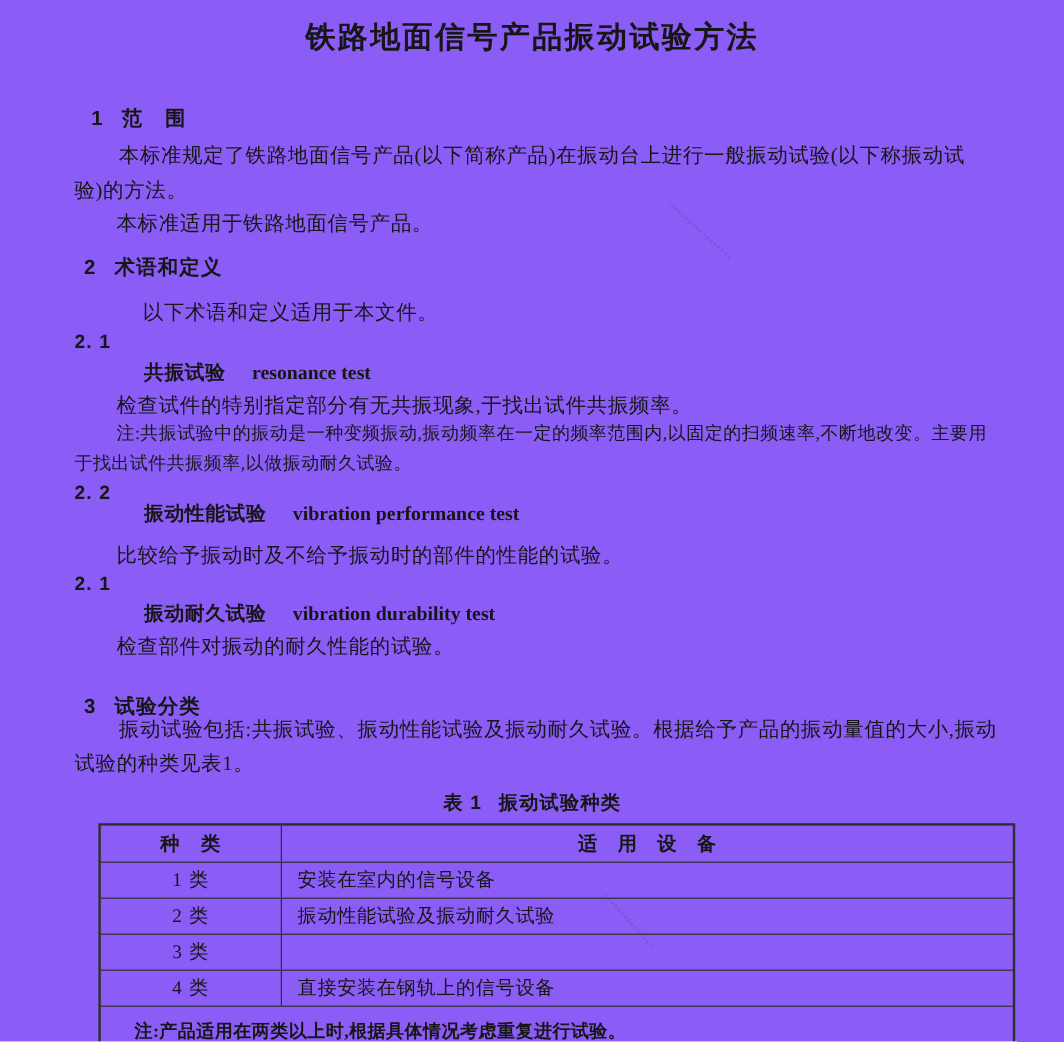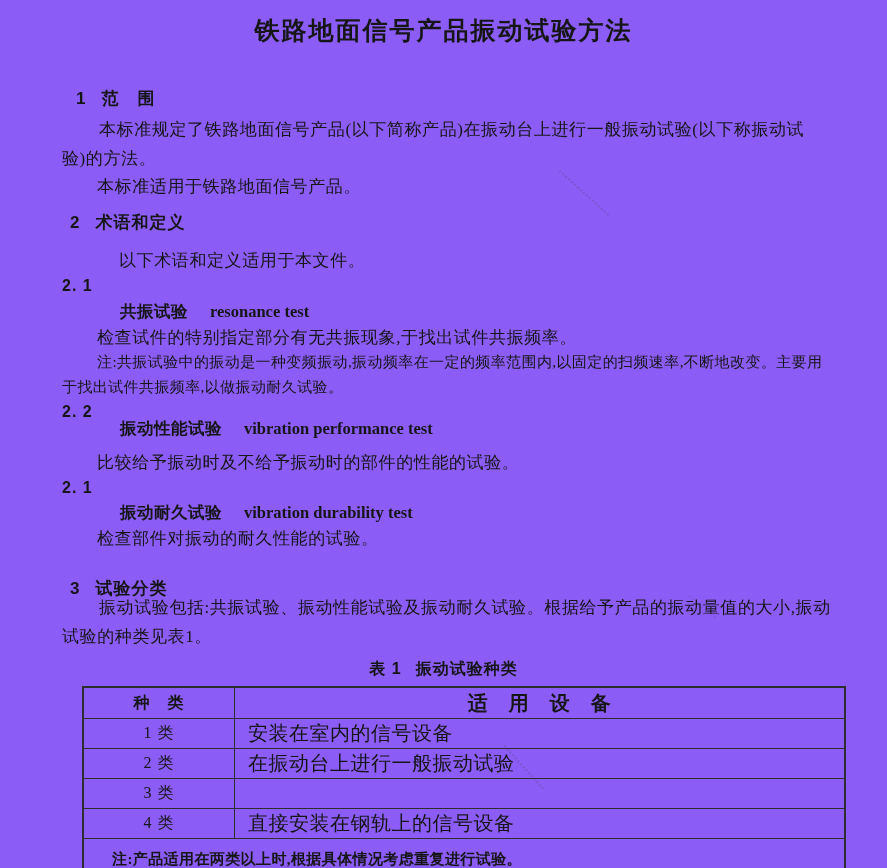--- a/index.html
+++ b/index.html
@@ -42,21 +42,21 @@
   }
   .tbl-row { display:flex; height:30px; border-top:1.5px solid #2e2e2e; }
   .tbl-row.first { border-top:none; }
   .cell-type {
     width:151px; border-right:1.5px solid #2e2e2e;
     display:flex; align-items:center; justify-content:center;
     font-size:16px; letter-spacing:1px;
   }
   .cell-equip {
     flex:1; display:flex; align-items:center; padding-left:13px;
-    font-size:20px; letter-spacing:0.5px;
+    font-size:16px; letter-spacing:0.5px;
   }
   .tbl-header .cell-type, .tbl-header .cell-equip {
     font-family:"Liberation Sans","DejaVu Sans",sans-serif; font-weight:bold;
   }
   .tbl-header .cell-equip { justify-content:center; padding-left:0; }
   .tbl-note {
     display:flex; align-items:center; height:42px; padding-left:28px;
     border-top:1.5px solid #2e2e2e; font-size:15px; letter-spacing:0.4px;
     font-weight:700;
   }
@@ -116,21 +116,21 @@
     <div class="tbl-row tbl-header first">
       <div class="cell-type">种　类</div>
       <div class="cell-equip">适　用　设　备</div>
     </div>
     <div class="tbl-row">
       <div class="cell-type">1 类</div>
       <div class="cell-equip">安装在室内的信号设备</div>
     </div>
     <div class="tbl-row">
       <div class="cell-type">2 类</div>
-      <div class="cell-equip">在振动台上进行一般振动试验</div>
+      <div class="cell-equip">振动性能试验及振动耐久试验</div>
     </div>
     <div class="tbl-row">
       <div class="cell-type">3 类</div>
     </div>
     <div class="tbl-row">
       <div class="cell-type">4 类</div>
       <div class="cell-equip">直接安装在钢轨上的信号设备</div>
     </div>
     <div class="tbl-note">注:产品适用在两类以上时,根据具体情况考虑重复进行试验。</div>
   </div>

